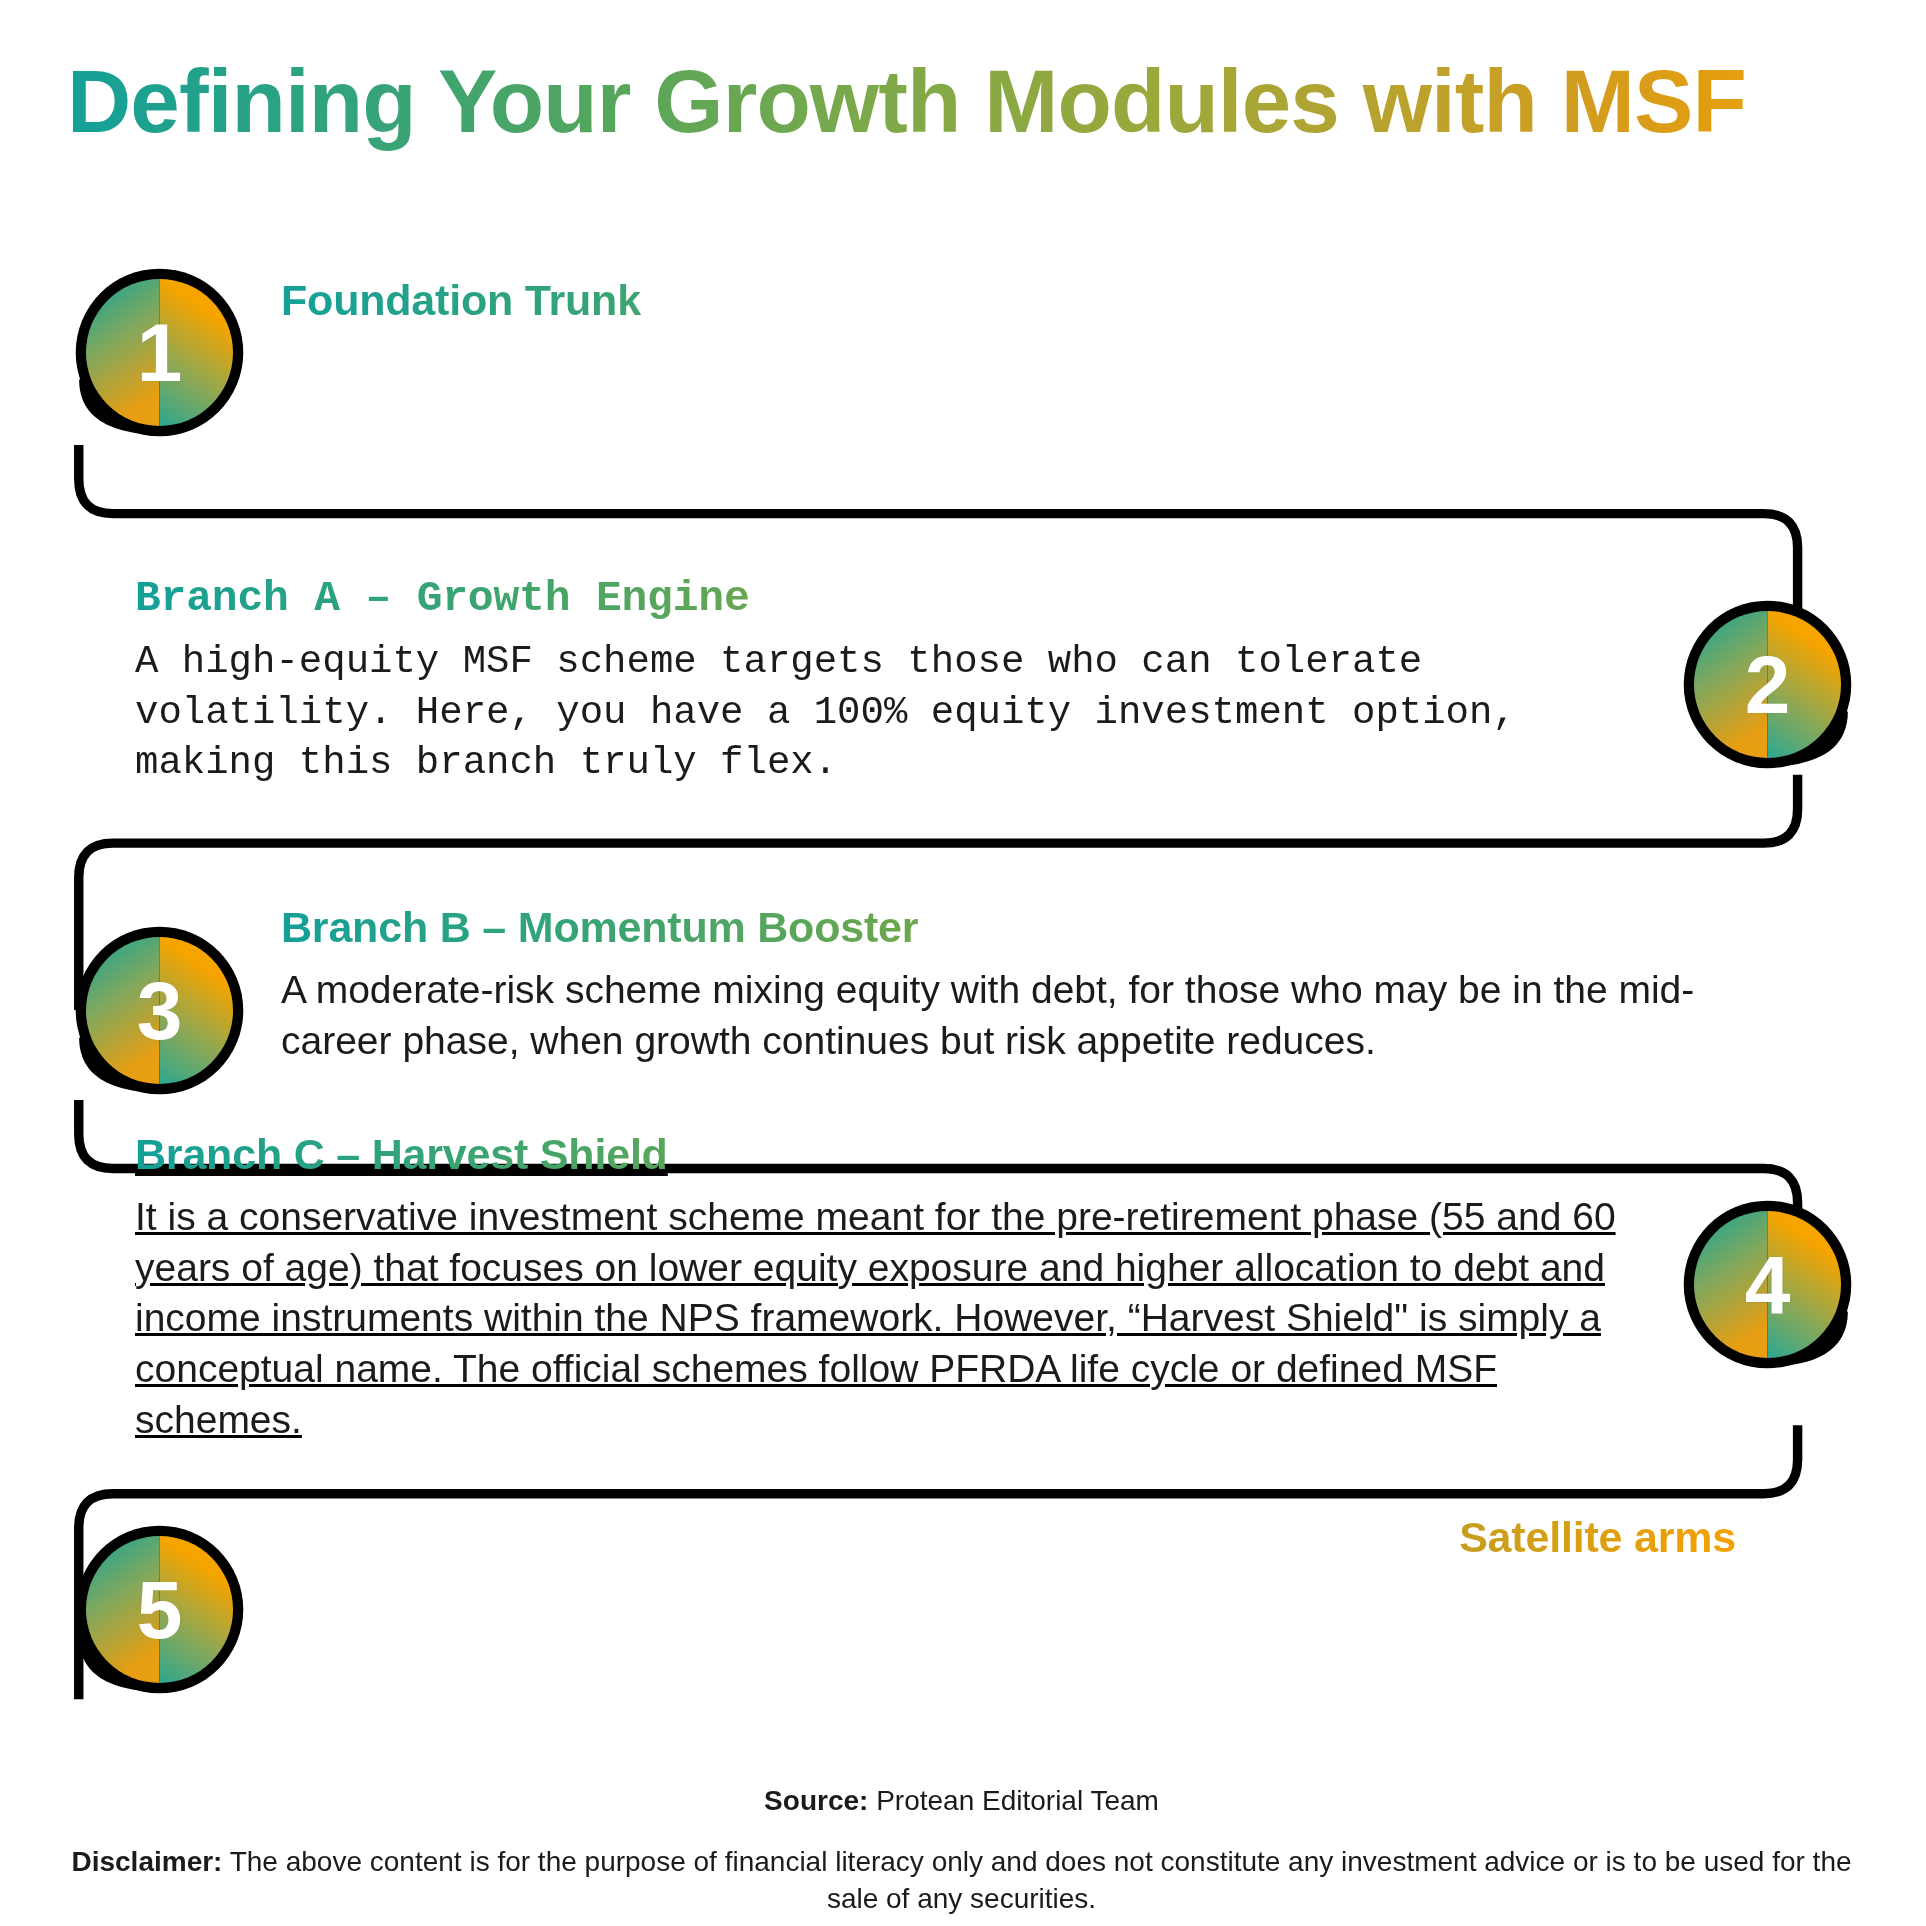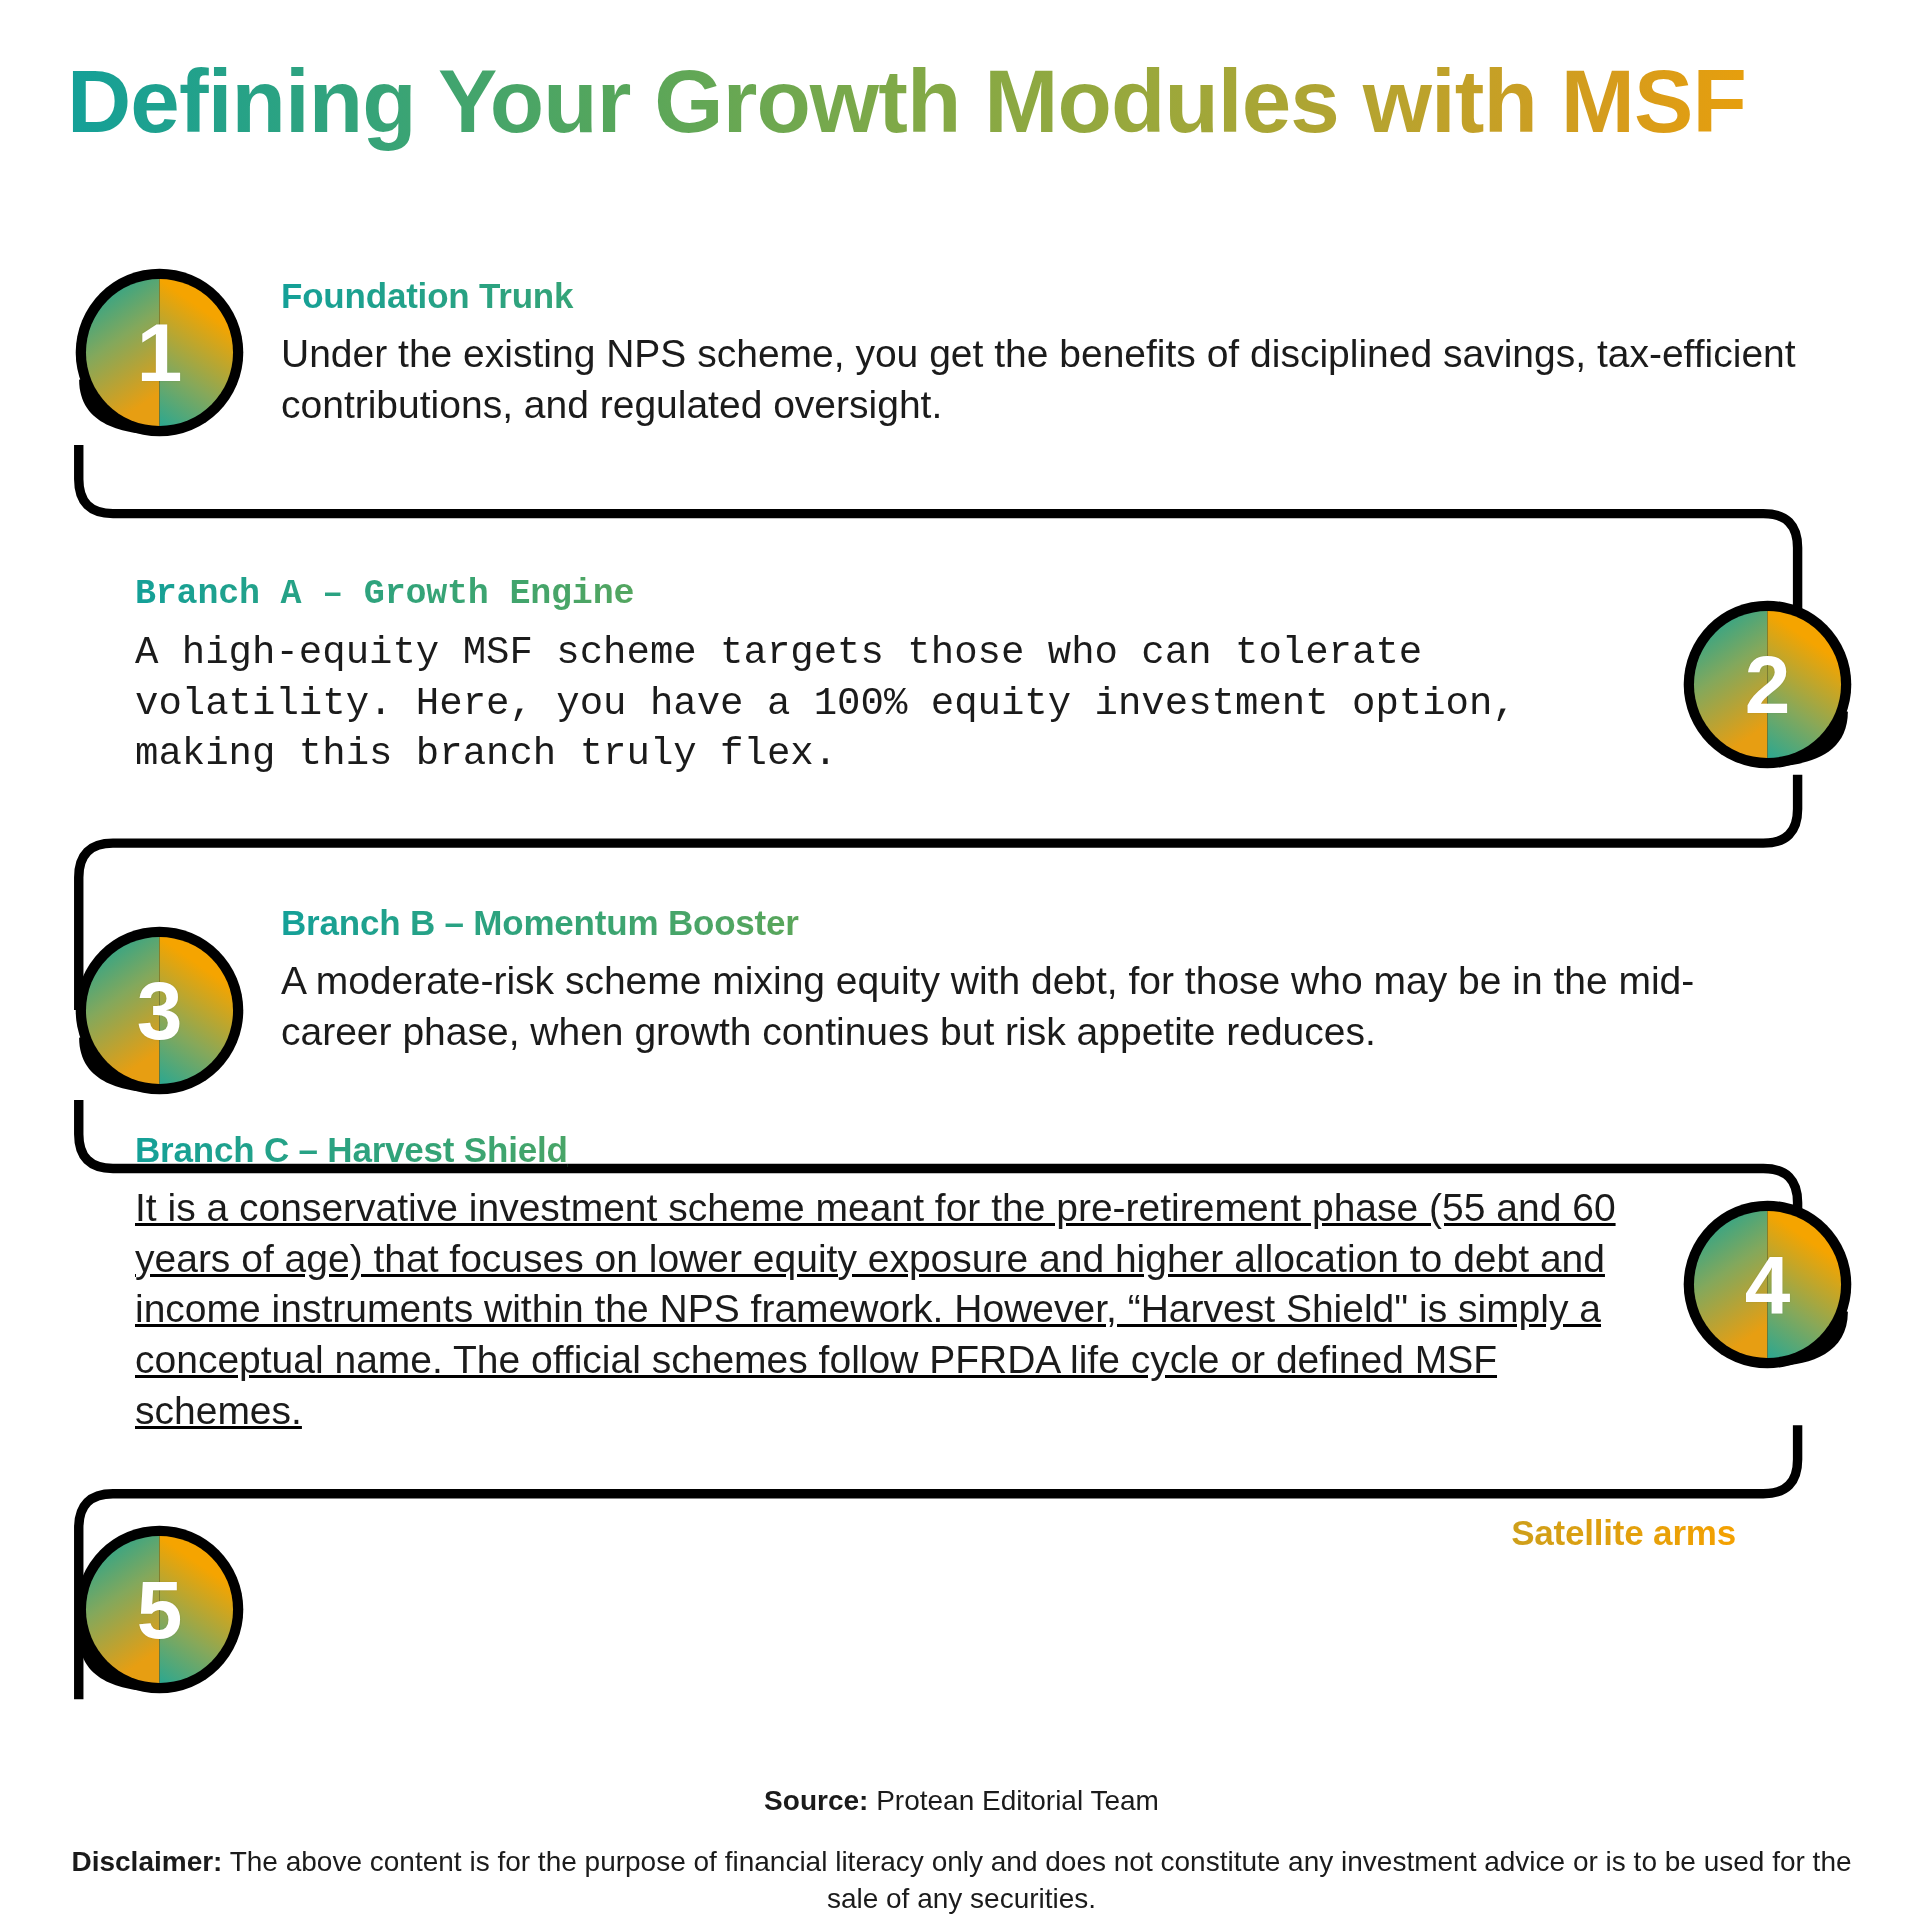--- a/index.html
+++ b/index.html
@@ -77,21 +77,21 @@
     font-weight: bold;
     line-height: 1;
     font-family: "Liberation Sans", sans-serif;
     text-shadow: 0 0 1.7px rgba(0,0,0,.12);
   }
 
   
   .block { position: absolute; }
   .block h2 {
     margin: 0 0 13.7px 0;
-    font-size: 35px;
+    font-size: 43px;
     font-weight: bold;
     line-height: 1.12;
     letter-spacing: -0.2px;
     background: linear-gradient(90deg,
         #14a098 0%,
         #3aa472 22%,
         #6aa74f 42%,
         #97a83b 60%,
         #c29e22 80%,
         #f5a100 100%);
@@ -164,21 +164,20 @@
 
       <path d="M 100 100 L 100 196 C 60 196 6 186 6 132 Z" fill="#000000"></path>
       <circle cx="100" cy="100" r="98" fill="#000000"></circle>
       <path d="M 100 14 A 86 86 0 0 0 100 186 Z" fill="url(#gHalfL)"></path>
       <path d="M 100 14 A 86 86 0 0 1 100 186 Z" fill="url(#gHalfR)"></path>
     </svg>
     <div class="num">1</div>
   </div>
   <div class="block" style="left:281px; top:276px; width:1532px;">
     <h2>Foundation Trunk</h2>
-    <p>Under the existing NPS scheme, you get the benefits of disciplined savings, tax-efficient contributions, and regulated oversight.</p>
   </div>
 
   <div class="badge" style="left:1682px; top:599px;">
     <svg viewBox="0 0 200 200" xmlns="http://www.w3.org/2000/svg">
       <path d="M 100 100 L 100 196 C 140 196 194 186 194 132 Z" fill="#000000"></path>
       <circle cx="100" cy="100" r="98" fill="#000000"></circle>
       <path d="M 100 14 A 86 86 0 0 0 100 186 Z" fill="url(#gHalfL)"></path>
       <path d="M 100 14 A 86 86 0 0 1 100 186 Z" fill="url(#gHalfR)"></path>
     </svg>
     <div class="num">2</div>

